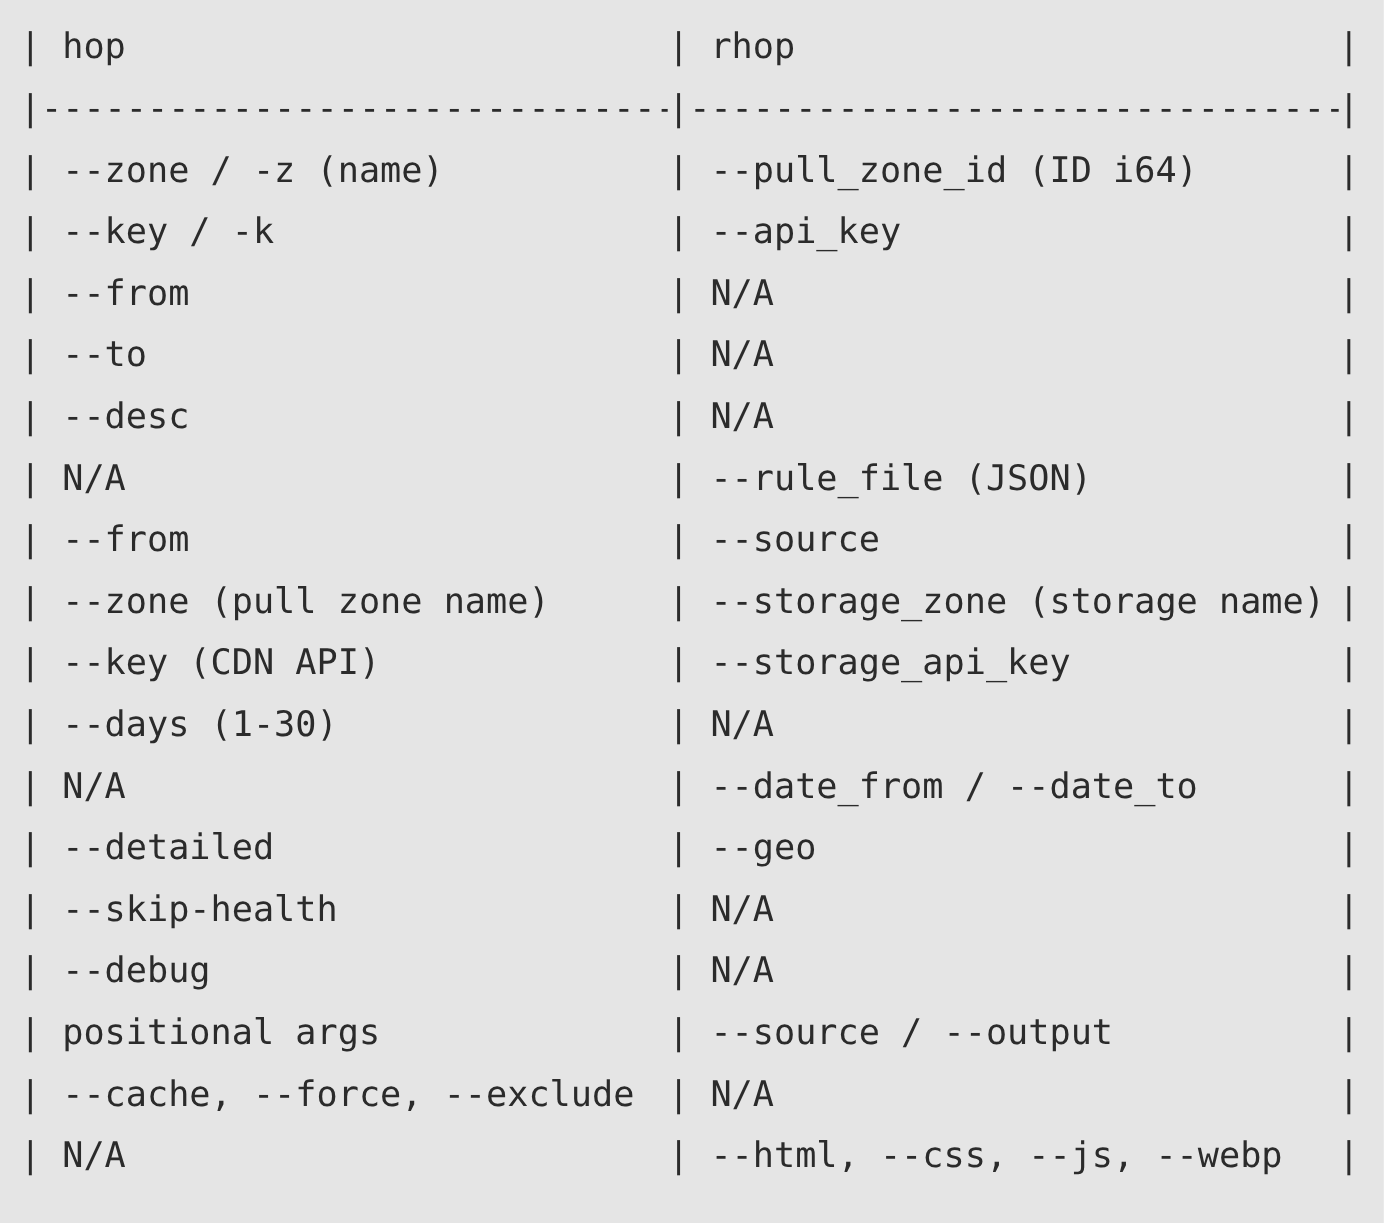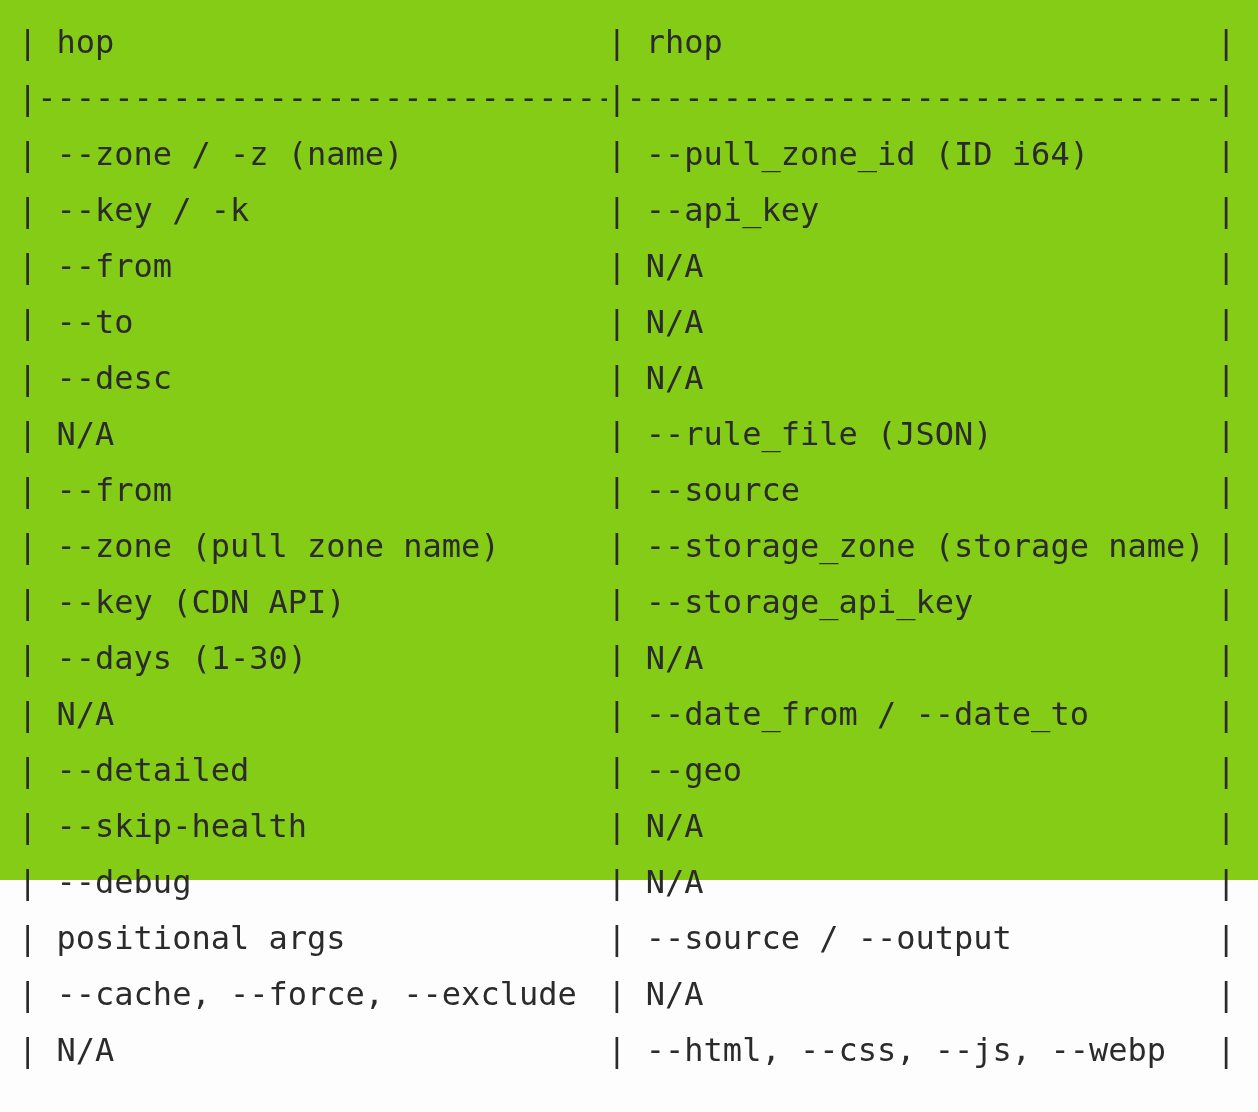--- a/index.html
+++ b/index.html
@@ -9,22 +9,22 @@
   }
   body {
     width: 1258px;
     height: 1112px;
     overflow: hidden;
     font-family: "DejaVu Sans Mono", "Liberation Mono", monospace;
   }
   #table-root {
     position: relative;
     width: 1258px;
-    height: 880px;
-    background: #84cc16;
+    height: 1112px;
+    background: #e5e5e5;
   }
   .ascii-table {
     position: absolute;
     left: 18px;
     top: 14px;
     font-family: "DejaVu Sans Mono", "Liberation Mono", monospace;
     font-size: 32px;
     line-height: 56px;
     letter-spacing: 0px;
     color: #2b2b2b;

